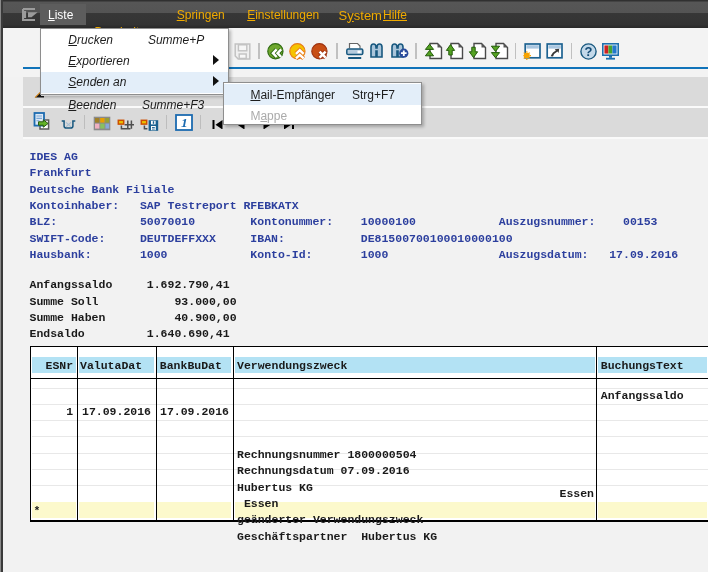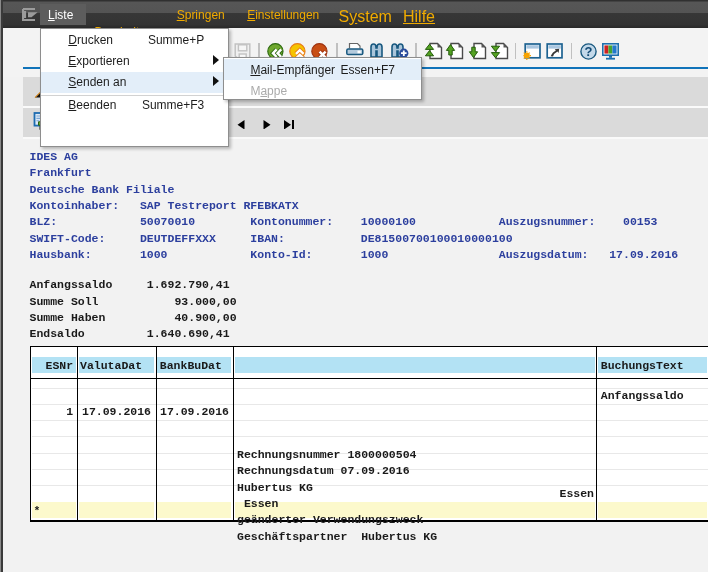--- a/index.html
+++ b/index.html
@@ -59,20 +59,21 @@
 
   <div class="abs" style="left:0;top:0;width:1.3px;height:176px;background:#000;"></div>
   <div class="abs" style="left:47px;top:0;width:1.3px;height:174px;background:#000;"></div>
   <div class="abs" style="left:125.8px;top:0;width:1.3px;height:174px;background:#000;"></div>
   <div class="abs" style="left:203px;top:0;width:1.3px;height:174px;background:#000;"></div>
   <div class="abs" style="left:566px;top:0;width:1.3px;height:174px;background:#000;"></div>
 
   <pre class="abs mono blk" style="left:15.5px;top:12px;">ESNr</pre>
   <pre class="abs mono blk" style="left:50px;top:12px;">ValutaDat</pre>
   <pre class="abs mono blk" style="left:129.8px;top:12px;">BankBuDat</pre>
+  <pre class="abs mono blk" style="left:207px;top:12px;">Verwendungszweck</pre>
   <pre class="abs mono blk" style="left:570.8px;top:12px;">BuchungsText</pre>
 
   <pre class="abs mono blk" style="left:570.8px;top:42.4px;">Anfangssaldo</pre>
   <pre class="abs mono blk" style="left:36.3px;top:58.7px;">1</pre>
   <pre class="abs mono blk" style="left:52px;top:58.7px;">17.09.2016</pre>
   <pre class="abs mono blk" style="left:130px;top:58.7px;">17.09.2016</pre>
   <pre class="abs mono blk" style="left:207px;top:58.7px;margin-top:43px;">Rechnungsnummer 1800000504
 Rechnungsdatum 07.09.2016
 Hubertus KG
  Essen
@@ -88,22 +89,22 @@
 
   <svg class="abs" style="left:22px;top:7.5px;" width="17" height="13" viewBox="0 0 17 13">
     <path d="M1,1 h12 M1,1 v11 h12 M3,3 v7" stroke="#9b9b9b" stroke-width="2.2" fill="none"></path>
     <path d="M6,4.3 L15.6,4.3 L9.5,9.3 L6,9.3 Z" fill="#9b9b9b"></path>
   </svg>
   <span class="abs" style="left:40px;top:3.5px;width:46px;height:21px;background:#5d5d5d;"></span>
   <span class="abs" style="left:48px;top:7.5px;font-size:12px;color:#fff;"><u>L</u>iste</span>
   <span class="abs" style="left:94.6px;top:14px;font-size:12px;color:#f0ab00;margin-top:11px;"><u>B</u>earbeiten</span>
   <span class="abs" style="left:176.7px;top:7.5px;font-size:12px;color:#f0ab00;"><u>S</u>pringen</span>
   <span class="abs" style="left:247.2px;top:7.5px;font-size:12px;color:#f0ab00;"><u>E</u>instellungen</span>
-  <span class="abs" style="left:338.6px;top:7.5px;font-size:16px;color:#f0ab00;">S<u>y</u>stem</span>
-  <span class="abs" style="left:403px;top:7.5px;font-size:16px;color:#f0ab00;text-decoration:underline;"><u>H</u>ilfe</span>
+  <span class="abs" style="left:338.6px;top:7.5px;font-size:13px;color:#f0ab00;">S<u>y</u>stem</span>
+  <span class="abs" style="left:383px;top:7.5px;font-size:12px;color:#f0ab00;text-decoration:underline;"><u>H</u>ilfe</span>
 </div>
 
 <div class="abs" style="left:0;top:27.5px;width:708px;height:49px;background:#f3f3f3;"></div>
 <div class="abs" style="left:23px;top:66.8px;width:685px;height:2.2px;background:#1073b9;"></div>
 
 <svg class="abs" style="left:234px;top:43px;" width="18" height="17" viewBox="0 0 18 17">
   <path d="M1.2,1 h14.6 v15 h-11.6 l-3,-3 z" fill="#f0f0f0" stroke="#c2c2c2" stroke-width="1.5"></path>
   <rect x="4.4" y="1.8" width="8.4" height="6" fill="#f6f6f6" stroke="#c2c2c2" stroke-width="1.4"></rect>
   <rect x="5.2" y="11" width="7" height="4.4" fill="#f8f8f8" stroke="#c2c2c2" stroke-width="1.4"></rect>
 </svg>
@@ -262,37 +263,37 @@
   <path d="M32.5,0 L32.5,11 L25.5,5.5 Z" fill="#000"></path>
   <path d="M51.5,0 L51.5,11 L58.5,5.5 Z" fill="#000"></path>
   <path d="M72,0 L72,11 L79,5.5 Z" fill="#000"></path>
   <rect x="80" y="0" width="2" height="11" fill="#000"></rect>
 </svg>
 <div class="abs" style="left:23px;top:137px;width:685px;height:1.5px;background:#fafafa;"></div>
 
 <div class="abs" style="left:0;top:0;width:1px;height:572px;background:#8a8a8a;"></div>
 <div class="abs" style="left:1px;top:0;width:1.6px;height:572px;background:#3a3a3a;"></div>
 
-<div class="abs" style="left:40.3px;top:27.5px;width:189px;height:119px;background:#fff;
-     border:1px solid #8e8e8e;box-shadow:2px 2px 3px rgba(0,0,0,0.25);box-sizing:border-box;">
+<div class="abs" style="left:40.3px;top:27.5px;width:189px;height:67px;background:#fff;
+     border:1px solid #8e8e8e;box-shadow:2px 2px 3px rgba(0,0,0,0.25);box-sizing:border-box;font-style:italic;">
   <span class="abs" style="left:27px;top:4px;font-size:12px;color:#1d1d1d;"><u>D</u>rucken</span>
   <span class="abs" style="right:24px;top:4px;font-size:12px;color:#1d1d1d;">Summe+P</span>
   <span class="abs" style="left:27px;top:25px;font-size:12px;color:#1d1d1d;"><u>E</u>xportieren</span>
   <svg class="abs" style="right:9px;top:26px;" width="6" height="10" viewBox="0 0 6 10">
       <path d="M0,0 L6,5 L0,10 Z" fill="#111"></path>
     </svg>
   <div class="abs" style="left:0;top:43.3px;width:187px;height:21.3px;background:#e3eef9;"></div>
   <span class="abs" style="left:27px;top:46px;font-size:12px;color:#1d1d1d;"><u>S</u>enden an</span>
   <svg class="abs" style="right:9px;top:47px;" width="6" height="10" viewBox="0 0 6 10">
       <path d="M0,0 L6,5 L0,10 Z" fill="#111"></path>
     </svg>
   <div class="abs" style="left:0;top:66.3px;width:187px;height:1px;background:#d2d2d2;"></div>
   <span class="abs" style="left:27px;top:69px;font-size:12px;color:#1d1d1d;"><u>B</u>eenden</span>
   <span class="abs" style="right:24px;top:69px;font-size:12px;color:#1d1d1d;">Summe+F3</span>
 </div>
 
-<div class="abs" style="left:223.4px;top:57px;width:198.6px;height:43px;background:#fff;
+<div class="abs" style="left:223.4px;top:82px;width:198.6px;height:43px;background:#fff;
      border:1px solid #8e8e8e;box-shadow:2px 2px 3px rgba(0,0,0,0.25);box-sizing:border-box;">
   <div class="abs" style="left:0;top:1px;width:196.6px;height:20.5px;background:#e3eef9;"></div>
   <span class="abs" style="left:26px;top:4.5px;font-size:12px;color:#1d1d1d;"><u>M</u>ail-Empfänger</span>
-  <span class="abs" style="right:26px;top:4.5px;font-size:12px;color:#1d1d1d;">Essen+F7</span>
+  <span class="abs" style="right:26px;top:4.5px;font-size:12px;color:#1d1d1d;">Strg+F7</span>
   <span class="abs" style="left:26px;top:26px;font-size:12px;color:#ababab;">M<u>a</u>ppe</span>
 </div>
 
 </body></html>

